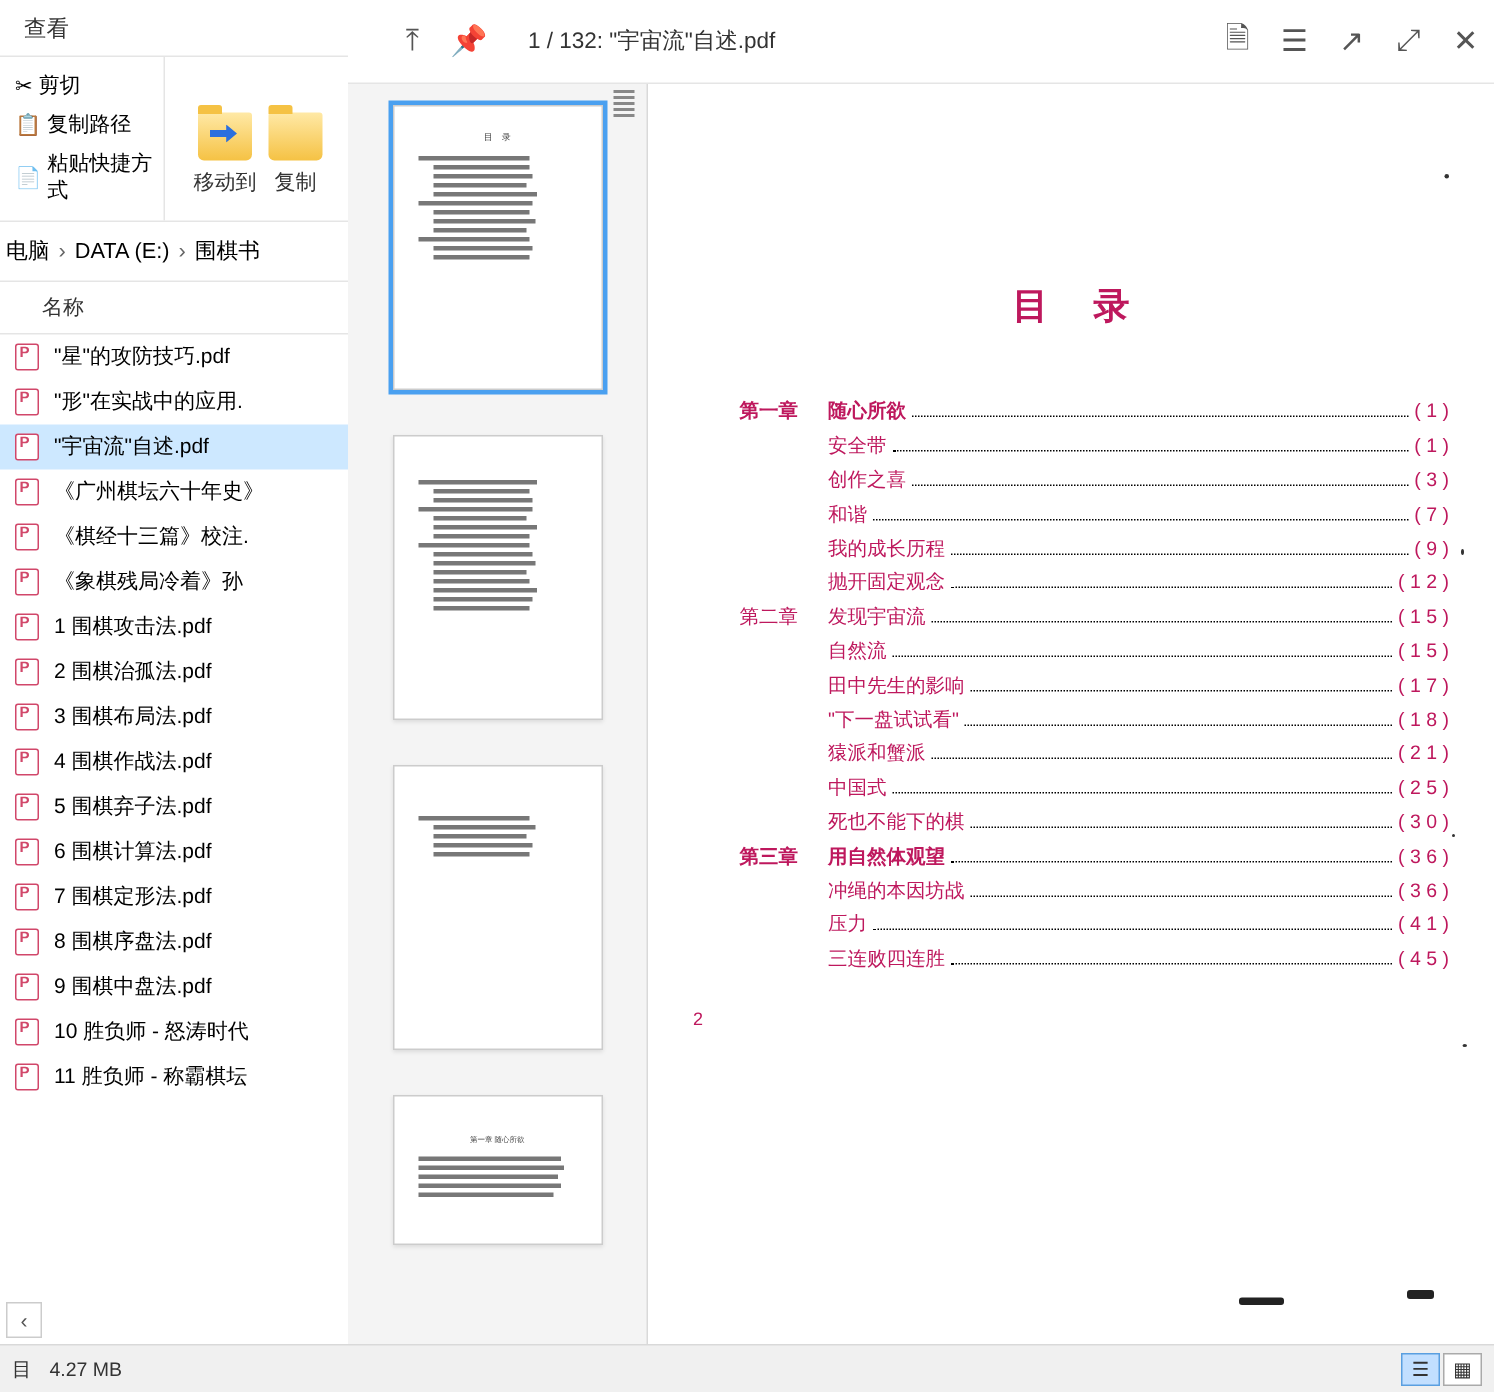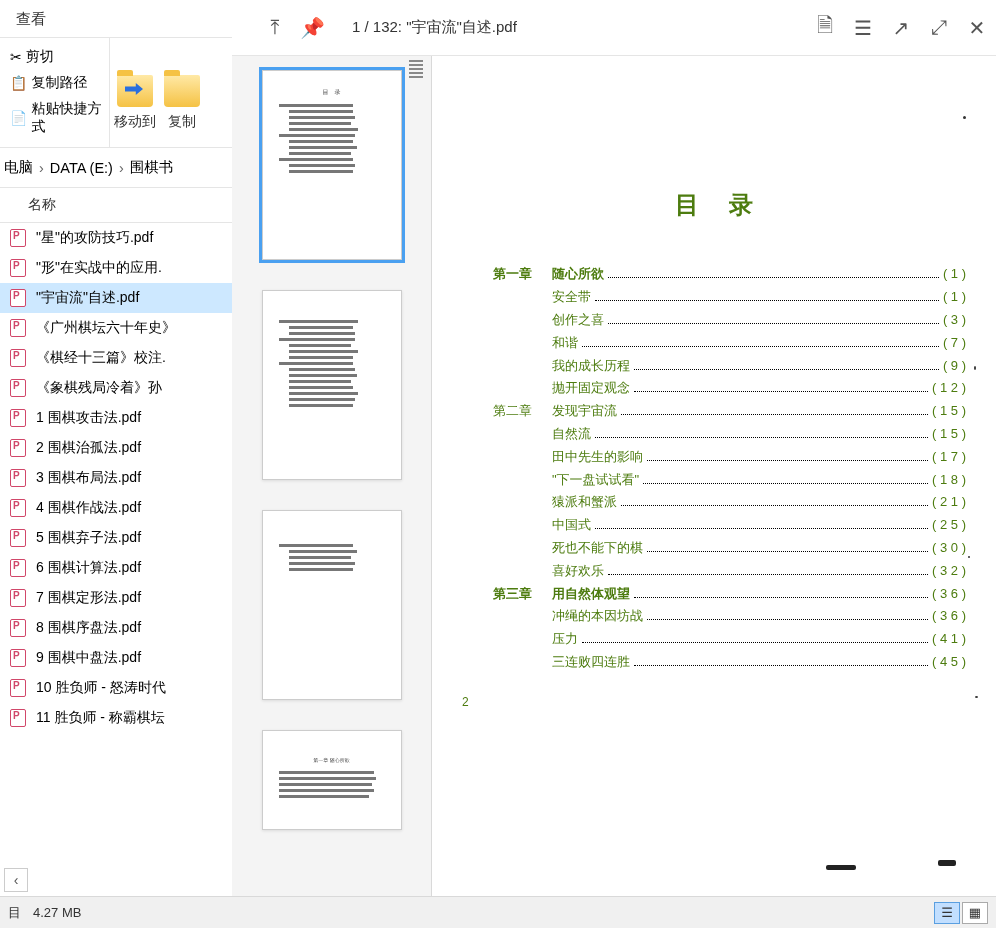--- a/index.html
+++ b/index.html
@@ -6,21 +6,21 @@
 body { width: 996px; height: 928px; overflow: hidden; background: #fff; position: relative; }
 
 
 .left-panel { position: absolute; left: 0; top: 0; width: 240px; height: 100%; background: #fff; border-right: 1px solid #d9d9d9; }
 
 .view-menu { padding: 10px 16px 8px; font-size: 15px; color: #333; border-bottom: 1px solid #e5e5e5; }
 
 .action-area { display: flex; align-items: stretch; border-bottom: 1px solid #e5e5e5; height: 110px; }
 .action-left { width: 110px; border-right: 1px solid #e5e5e5; padding: 6px 0 6px 4px; }
 .action-item { padding: 4px 6px; font-size: 14px; color: #000; display: flex; align-items: center; gap: 4px; }
-.action-right { flex: 1; display: flex; padding: 8px 0; }
+.action-right { flex: 1; display: flex; padding: 8px 0; margin-left: 15px; }
 .big-icon { display: flex; flex-direction: column; align-items: center; justify-content: flex-end; padding: 4px 4px 8px; font-size: 14px; color: #333; }
 .folder-icon { width: 36px; height: 32px; background: linear-gradient(#ffe9a6, #f5c244); border-radius: 2px 2px 4px 4px; position: relative; margin-bottom: 6px; }
 .folder-icon::before { content: ""; position: absolute; top: -5px; left: 0; width: 16px; height: 6px; background: #f5c244; border-radius: 2px 2px 0 0; }
 .folder-arrow { position: absolute; top: 8px; left: 8px; width: 18px; height: 12px; background: #2a6fde; clip-path: polygon(0 30%, 60% 30%, 60% 0, 100% 50%, 60% 100%, 60% 70%, 0 70%); }
 
 .breadcrumb { display: flex; align-items: center; padding: 10px 4px; font-size: 14.5px; color: #000; border-bottom: 1px solid #e5e5e5; }
 .bc-sep { margin: 0 6px; color: #666; }
 
 .column-header { padding: 8px 28px; font-size: 14px; color: #333; border-bottom: 1px solid #e5e5e5; }
 
@@ -47,21 +47,21 @@
 .pdf-body { flex: 1; display: flex; overflow: hidden; }
 
 .thumb-strip { width: 200px; background: #f4f4f4; border-right: 1px solid #d9d9d9; padding: 14px 0; overflow: hidden; display: flex; flex-direction: column; align-items: center; gap: 30px; position: relative; }
 .grab-handle { position: absolute; top: 4px; right: 8px; width: 14px; height: 18px; background: repeating-linear-gradient(#888 0 2px, transparent 2px 4px); }
 .thumb { width: 140px; background: #fff; border: 1px solid #ccc; box-shadow: 0 1px 3px rgba(0,0,0,0.1); padding: 18px 16px; font-size: 5px; color: #444; line-height: 1.3; }
 .thumb.selected { outline: 3px solid #4aa0f0; }
 .thumb-content-lines { display: flex; flex-direction: column; gap: 1px; }
 .tl { height: 3px; background: #777; margin: 1px 0; }
 
 .page-view { flex: 1; background: #fff; overflow: hidden; position: relative; padding: 30px 30px 10px 30px; }
-.toc-page { font-family: "SimSun", serif; color: #4d7c0f; font-size: 13px; line-height: 1.6; }
+.toc-page { font-family: "SimSun", serif; color: #be185d; font-size: 13px; line-height: 1.6; }
 .toc-title { text-align: center; font-size: 24px; letter-spacing: 30px; margin: 100px 0 40px 30px; font-weight: bold; }
 .toc-line { display: flex; align-items: baseline; margin: 2px 0; font-size: 13px; }
 .chap-col { width: 70px; text-align: right; font-weight: bold; flex-shrink:0; }
 .item-col { margin-left: 20px; white-space: nowrap; }
 .dots { flex: 1; border-bottom: 1.5px dotted #000; margin: 0 4px 3px 4px; min-width: 20px; }
 .page-col { white-space: nowrap; }
 .pg-num-bottom { margin-top: 20px; font-size: 12px; }
 
 
 .spk { position: absolute; background: #333; border-radius: 50%; }
@@ -350,26 +350,20 @@
               <span class="dots"></span>
               <span class="page-col">( 2 5 )</span>
             </div>
             <div class="toc-line">
               <span class="chap-col"></span>
               <span class="item-col">死也不能下的棋</span>
               <span class="dots"></span>
               <span class="page-col">( 3 0 )</span>
             </div>
             <div class="toc-line">
-              <span class="chap-col"></span>
-              <span class="item-col">喜好欢乐</span>
-              <span class="dots"></span>
-              <span class="page-col">( 3 2 )</span>
-            </div>
-            <div class="toc-line">
               <span class="chap-col" style="font-weight: bold;">第三章</span>
               <span class="item-col" style="font-weight: bold;">用自然体观望</span>
               <span class="dots"></span>
               <span class="page-col">( 3 6 )</span>
             </div>
             <div class="toc-line">
               <span class="chap-col"></span>
               <span class="item-col">冲绳的本因坊战</span>
               <span class="dots"></span>
               <span class="page-col">( 3 6 )</span>

